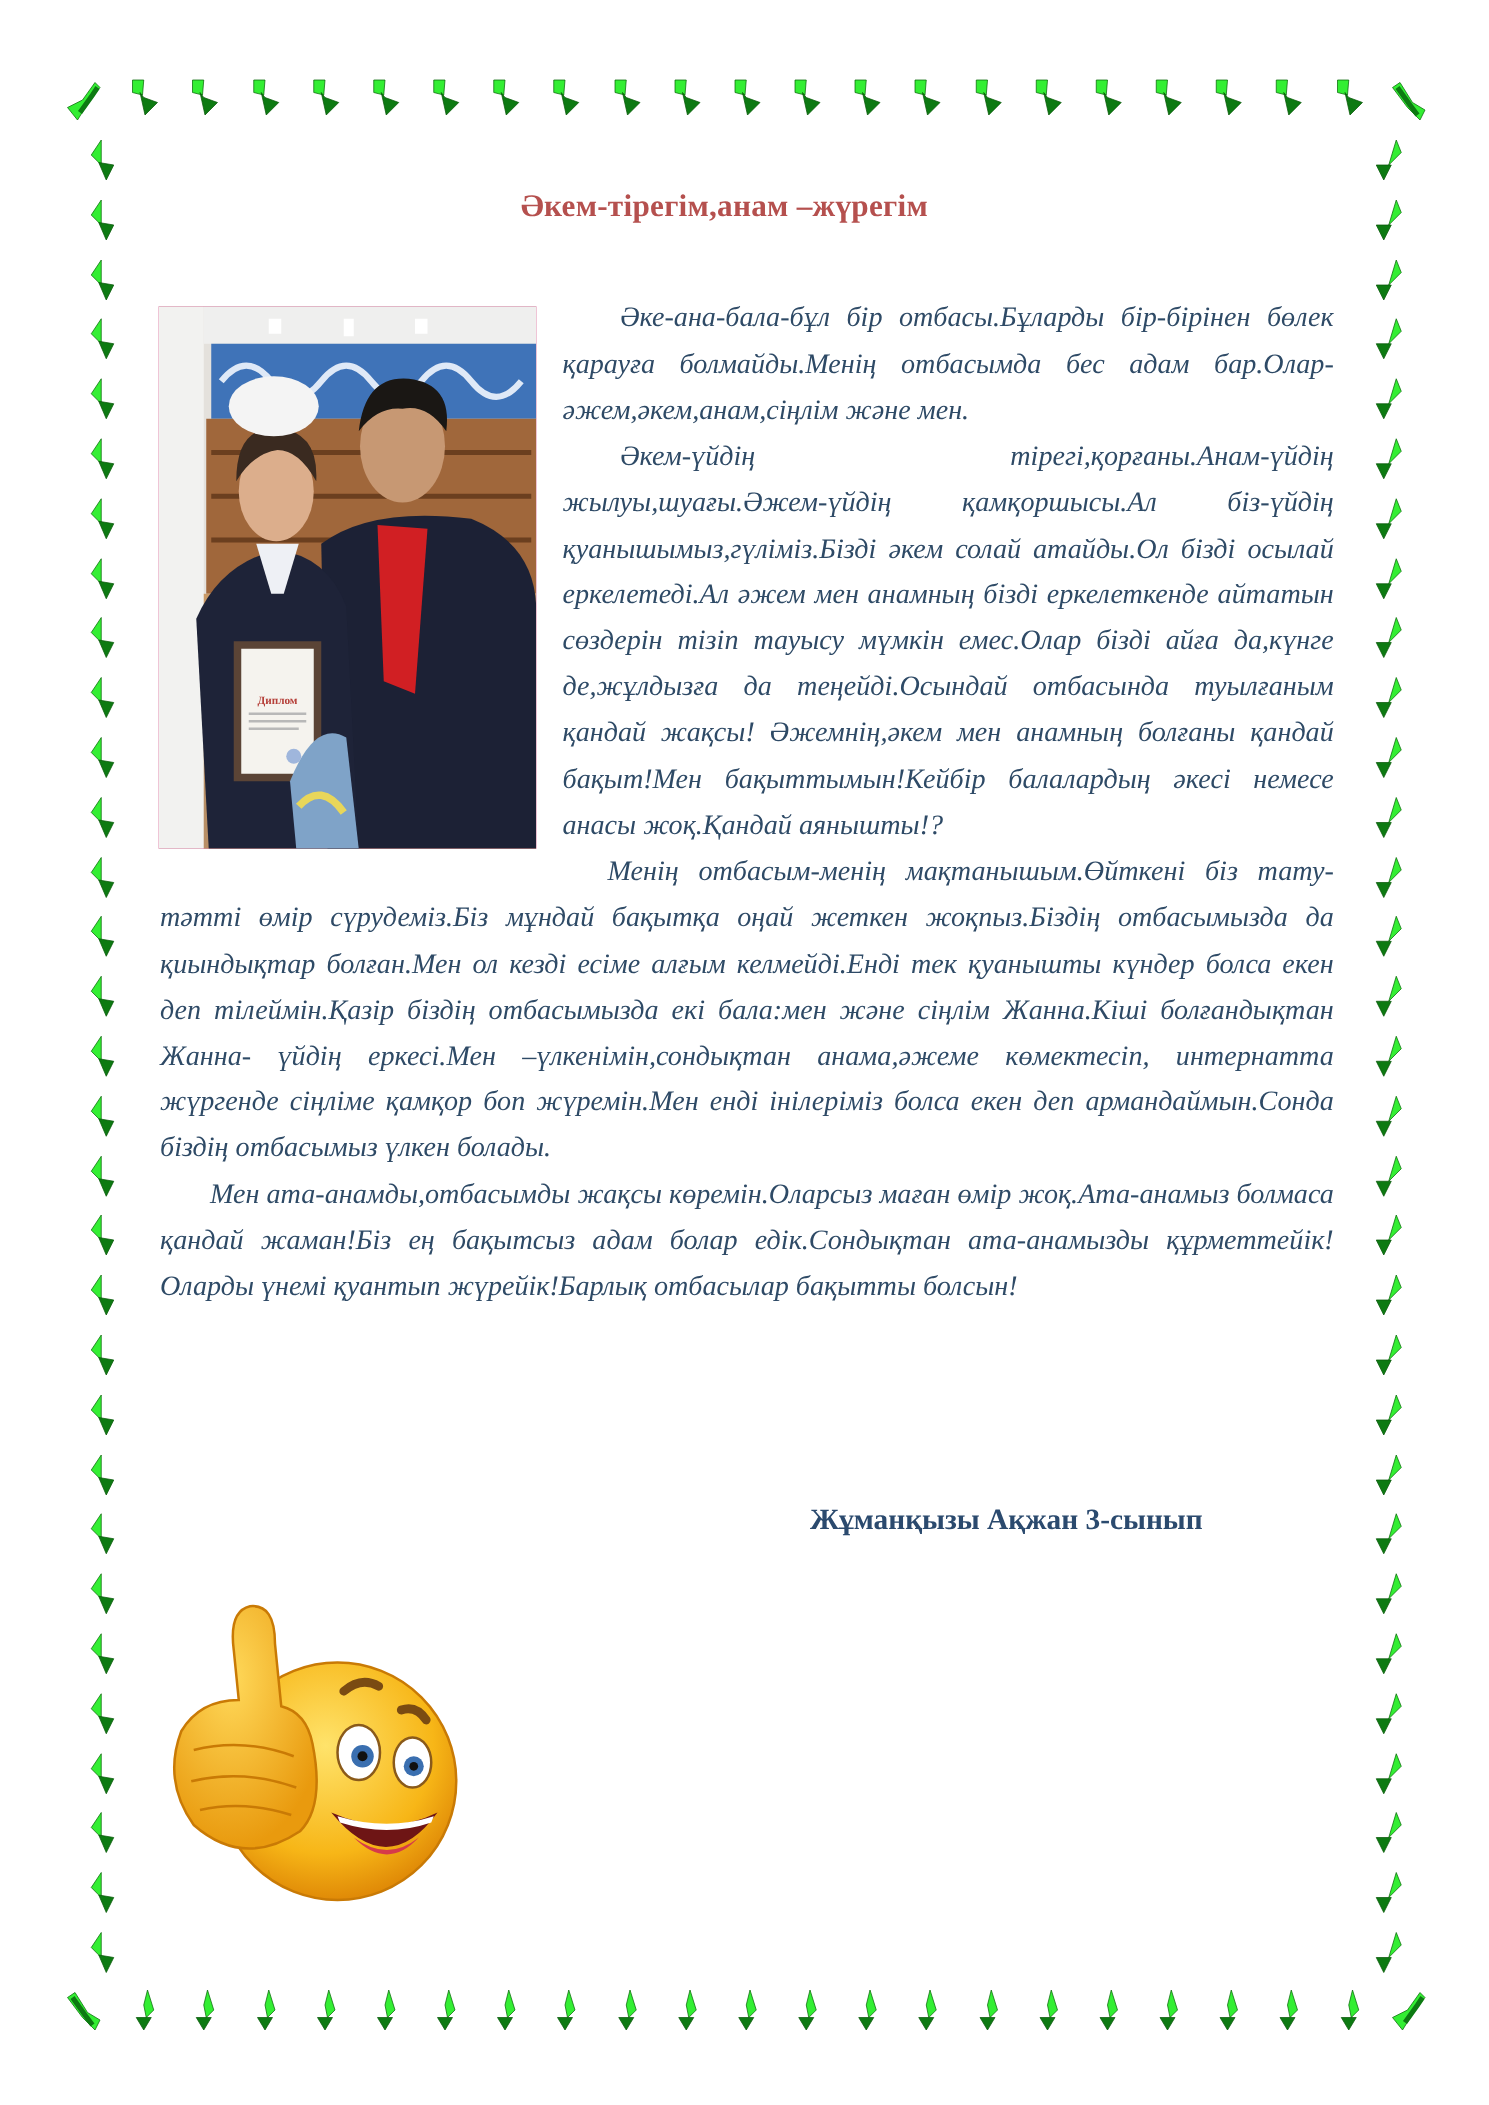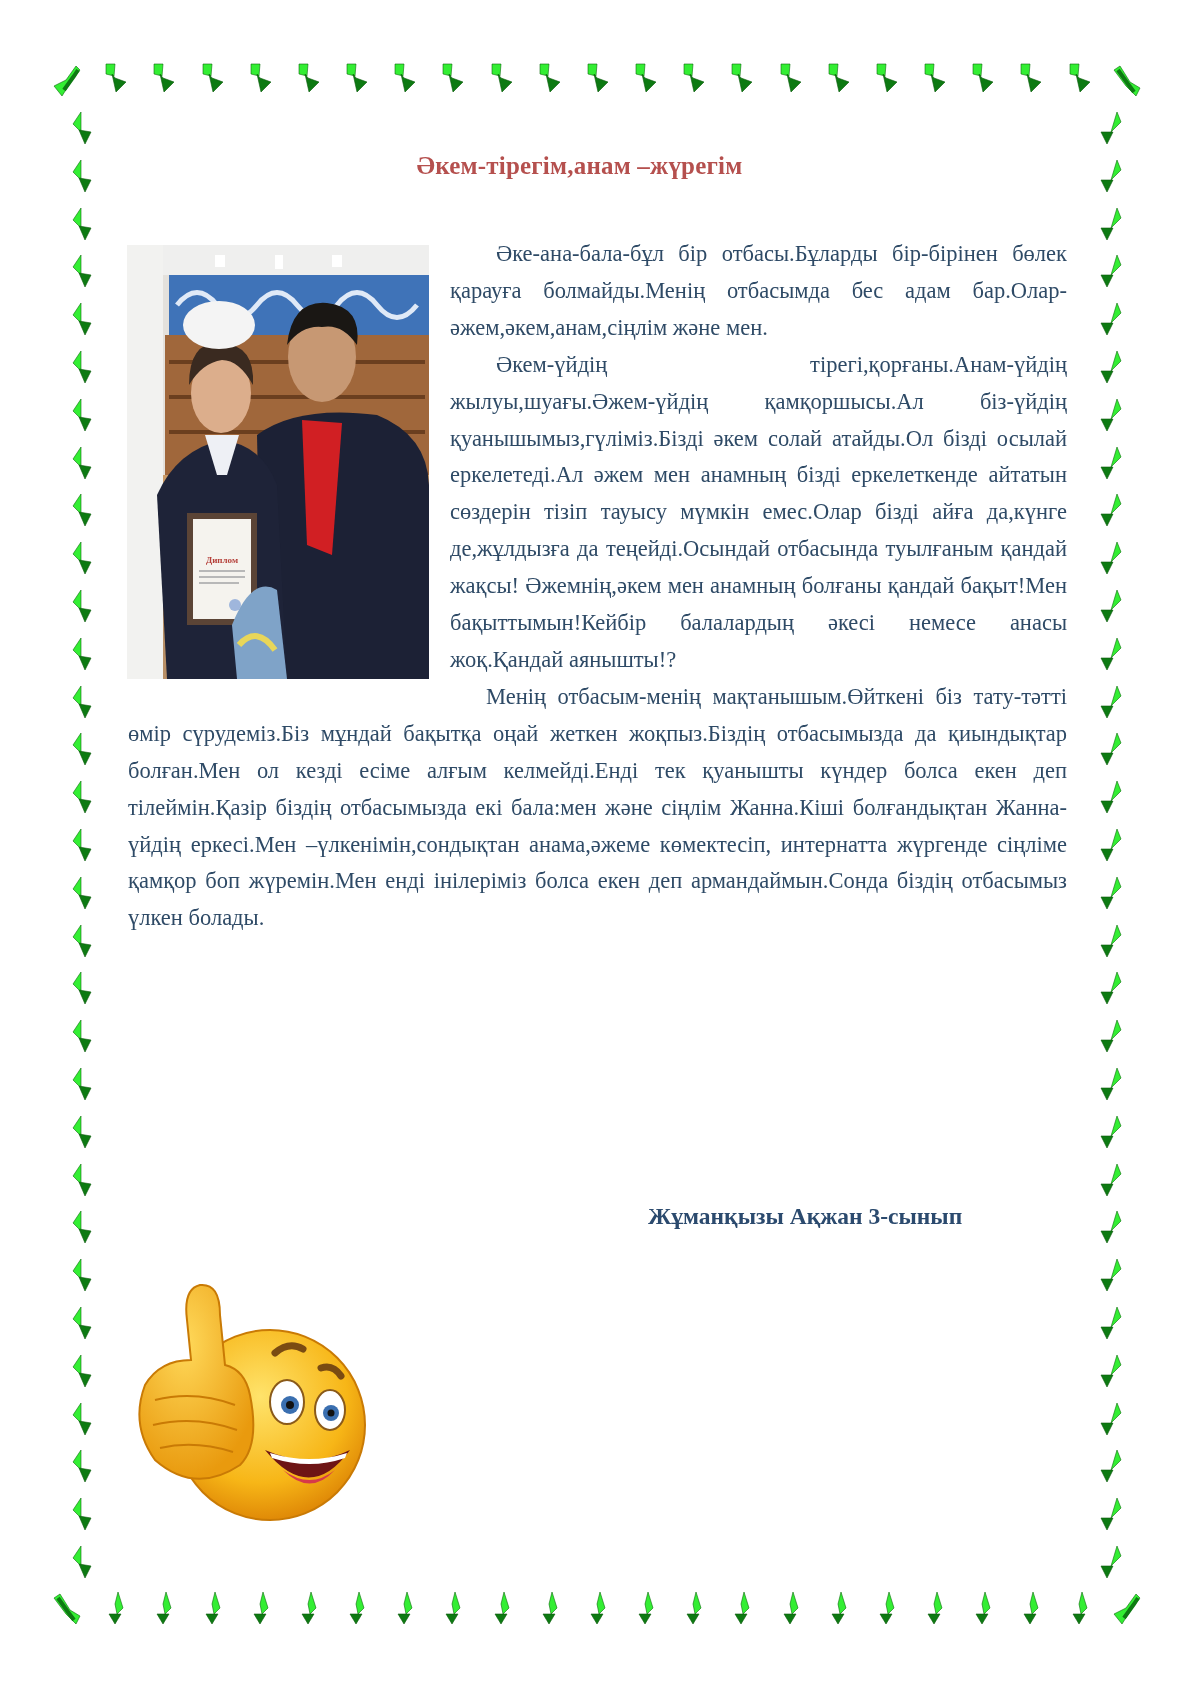--- a/index.html
+++ b/index.html
@@ -13,21 +13,21 @@
     .border-right { left: 1090px; }
     .leaf { width: 30px; height: 36px; display: block; }
     .leaf svg { width: 100%; height: 100%; display: block; }
 
     .title { position: absolute; top: 152px; left: 0; width: 1159px; text-align: center; font-weight: bold; font-size: 25px; color: #b5504e; letter-spacing: 0.2px; }
 
     .photo { position: absolute; left: 127px; top: 245px; width: 302px; height: 434px; overflow: hidden; background: #be185d; }
     .photo svg { width: 100%; height: 100%; display: block; }
 
     .article { position: absolute; left: 128px; top: 236px; width: 939px; font-size: 22.5px; line-height: 36.9px; color: #2e4a66; text-align: justify; }
-    .article p { margin: 0; text-indent: 46px; }
+    .article p { margin: 0; text-indent: 46px; font-style: italic; }
     .float-space { float: left; width: 322px; height: 443px; }
 
     .signature { position: absolute; top: 1203px; left: 648px; font-size: 23.5px; font-weight: bold; color: #2b4a6e; }
 
     .smiley { position: absolute; left: 125px; top: 1265px; width: 260px; height: 260px; }
     .smiley svg { width: 100%; height: 100%; display: block; }
   </style>
 </head>
 <body>
 
@@ -731,20 +731,21 @@
       <path d="M105 380 Q125 330 150 345 L160 434 L110 434 Z" fill="#7fa3c8"></path>
       <path d="M112 400 Q130 380 148 405" stroke="#e8d65a" stroke-width="6" fill="none"></path>
     </svg>
   </div>
 
   <div class="article">
     <div class="float-space"></div>
     <p>Әке-ана-бала-бұл бір отбасы.Бұларды бір-бірінен бөлек қарауға болмайды.Менің отбасымда бес адам бар.Олар-әжем,әкем,анам,сіңлім және мен.</p>
     <p>Әкем-үйдің тірегі,қорғаны.Анам-үйдің жылуы,шуағы.Әжем-үйдің қамқоршысы.Ал біз-үйдің қуанышымыз,гүліміз.Бізді әкем солай атайды.Ол бізді осылай еркелетеді.Ал әжем мен анамның бізді еркелеткенде айтатын сөздерін тізіп тауысу мүмкін емес.Олар бізді айға да,күнге де,жұлдызға да теңейді.Осындай отбасында туылғаным қандай жақсы! Әжемнің,әкем мен анамның болғаны қандай бақыт!Мен бақыттымын!Кейбір балалардың әкесі немесе анасы жоқ.Қандай аянышты!?</p>
     <p style="text-indent:36px">Менің отбасым-менің мақтанышым.Өйткені біз тату-тәтті өмір сүрудеміз.Біз мұндай бақытқа оңай  жеткен жоқпыз.Біздің отбасымызда да қиындықтар болған.Мен ол кезді есіме алғым келмейді.Енді тек қуанышты күндер болса екен деп тілеймін.Қазір біздің отбасымызда екі бала:мен және сіңлім Жанна.Кіші болғандықтан  Жанна- үйдің еркесі.Мен –үлкенімін,сондықтан анама,әжеме көмектесіп, интернатта жүргенде сіңліме қамқор боп жүремін.Мен енді інілеріміз болса екен деп армандаймын.Сонда біздің отбасымыз үлкен болады.</p>
+    <p style="text-indent:40px">Мен ата-анамды,отбасымды жақсы көремін.Оларсыз маған өмір жоқ.Ата-анамыз болмаса қандай жаман!Біз ең бақытсыз адам болар едік.Сондықтан ата-анамызды құрметтейік!Оларды үнемі қуантып жүрейік!Барлық отбасылар бақытты болсын!</p>
   </div>
 
   <div class="signature">Жұманқызы Ақжан 3-сынып</div>
 
   <div class="smiley">
     <svg viewBox="0 0 260 260">
       <defs>
         <radialGradient id="sg" cx="45%" cy="35%" r="65%">
           <stop offset="0%" stop-color="#ffe36b"></stop>
           <stop offset="70%" stop-color="#f7b617"></stop>

